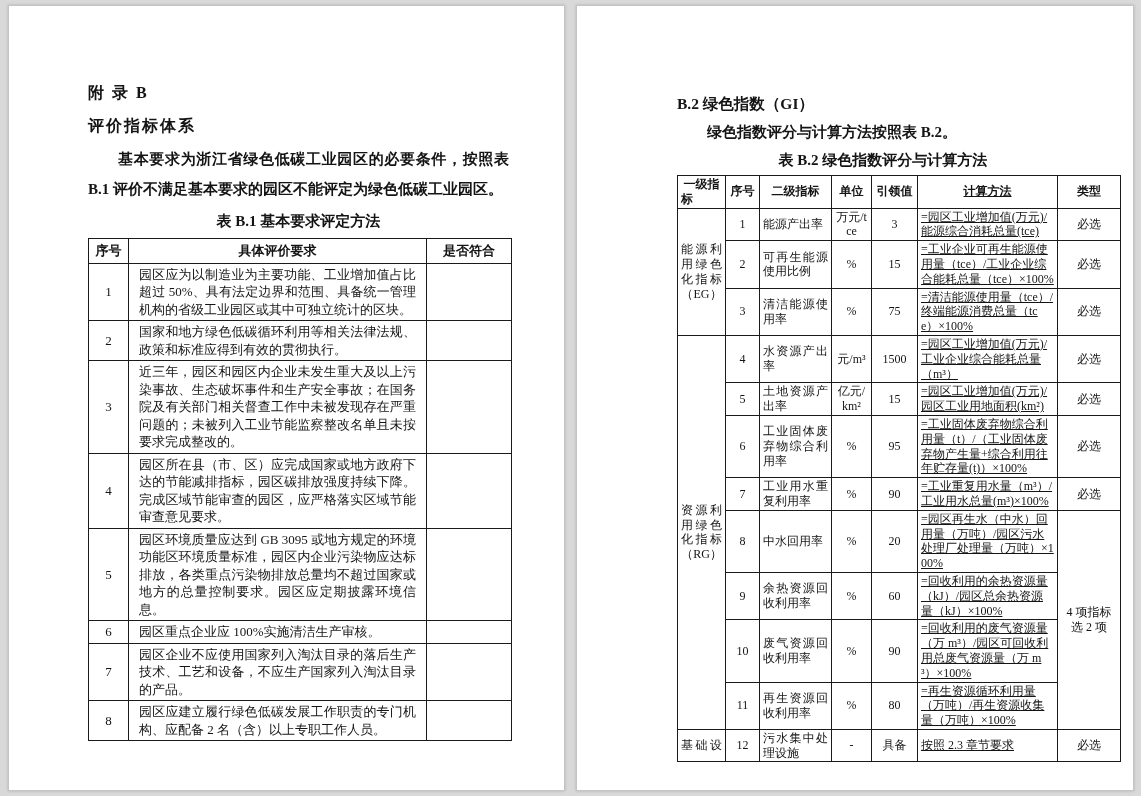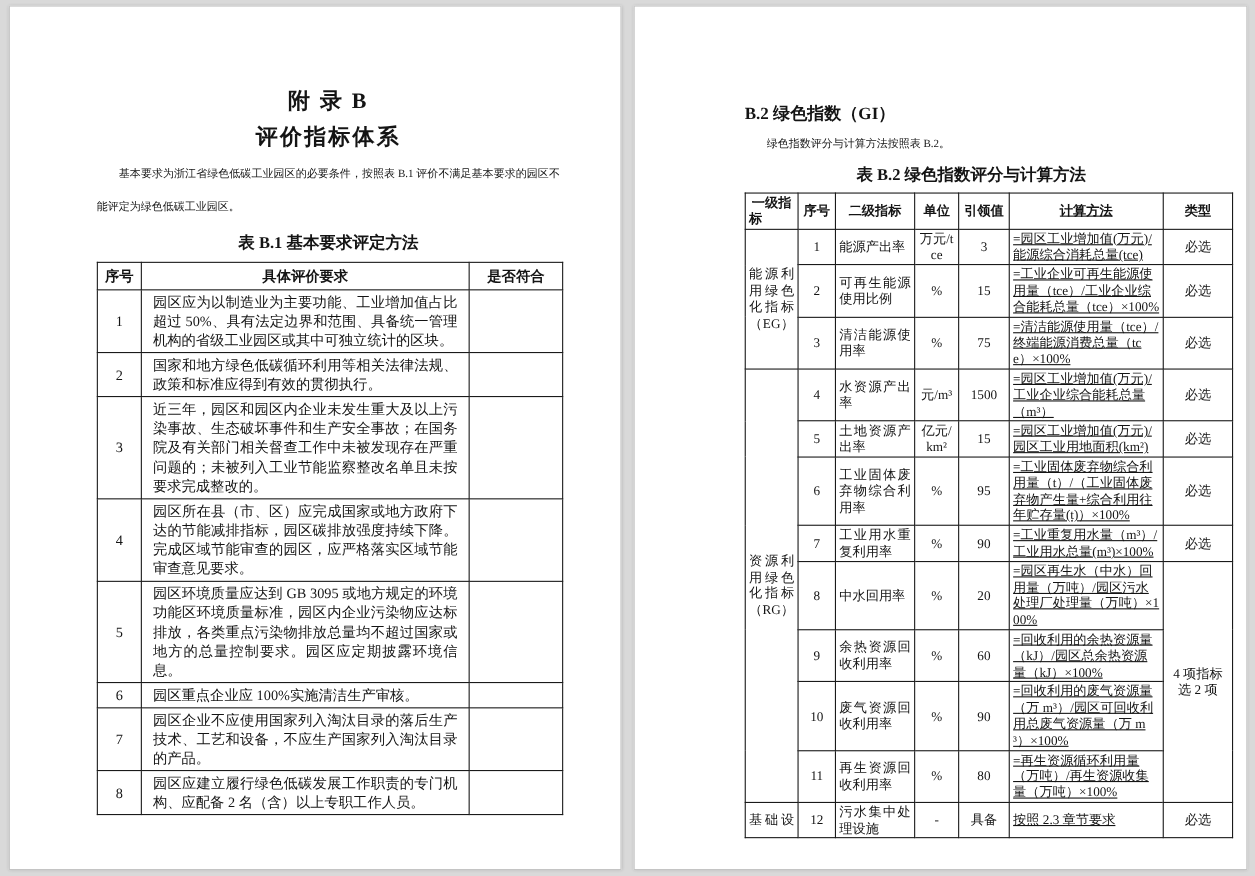--- a/index.html
+++ b/index.html
@@ -13,23 +13,23 @@
   .page{
     position:absolute;top:5px;height:786px;background:#ffffff;
     border:1px solid #c4c4c4;box-sizing:border-box;
     box-shadow:0 0 3px rgba(0,0,0,.18);
   }
   .page-left{left:8px;width:557px;}
   .page-right{left:576px;width:558px;}
 
   
   .pl-body{padding:70px 55px 0 79px;}
-  .doc-title{ text-align:center; font-weight:bold; font-size:20px; line-height:33px; letter-spacing:2px;}
+  .doc-title{ font-weight:bold; font-size:16px; line-height:33px; letter-spacing:2px;}
   .section-head{font-weight:bold;font-size:15.5px;margin-top:10px;line-height:26px;}
-  .para{font-size:10px;line-height:30px;text-indent:2em;text-align:justify;margin-top:2px;}
+  .para{font-size:15px;line-height:30px;text-indent:2em;text-align:justify;margin-top:2px;font-weight:bold;}
   .table-caption{text-align:center;font-size:15px;line-height:26px;margin-top:4px;font-weight:bold;}
 
   table.b1{border-collapse:collapse;width:423px;margin-top:4px;table-layout:fixed;}
   table.b1 th,table.b1 td{
     border:1px solid #1a1a1a;font-size:13px;line-height:17.5px;
     padding:2px 10px;vertical-align:middle;box-sizing:border-box;
   }
   table.b1{border:1.5px solid #1a1a1a;}
   table.b1 th{font-weight:bold;text-align:center;padding:3px 2px;}
   .b1-col-no{width:40px;text-align:center;}

